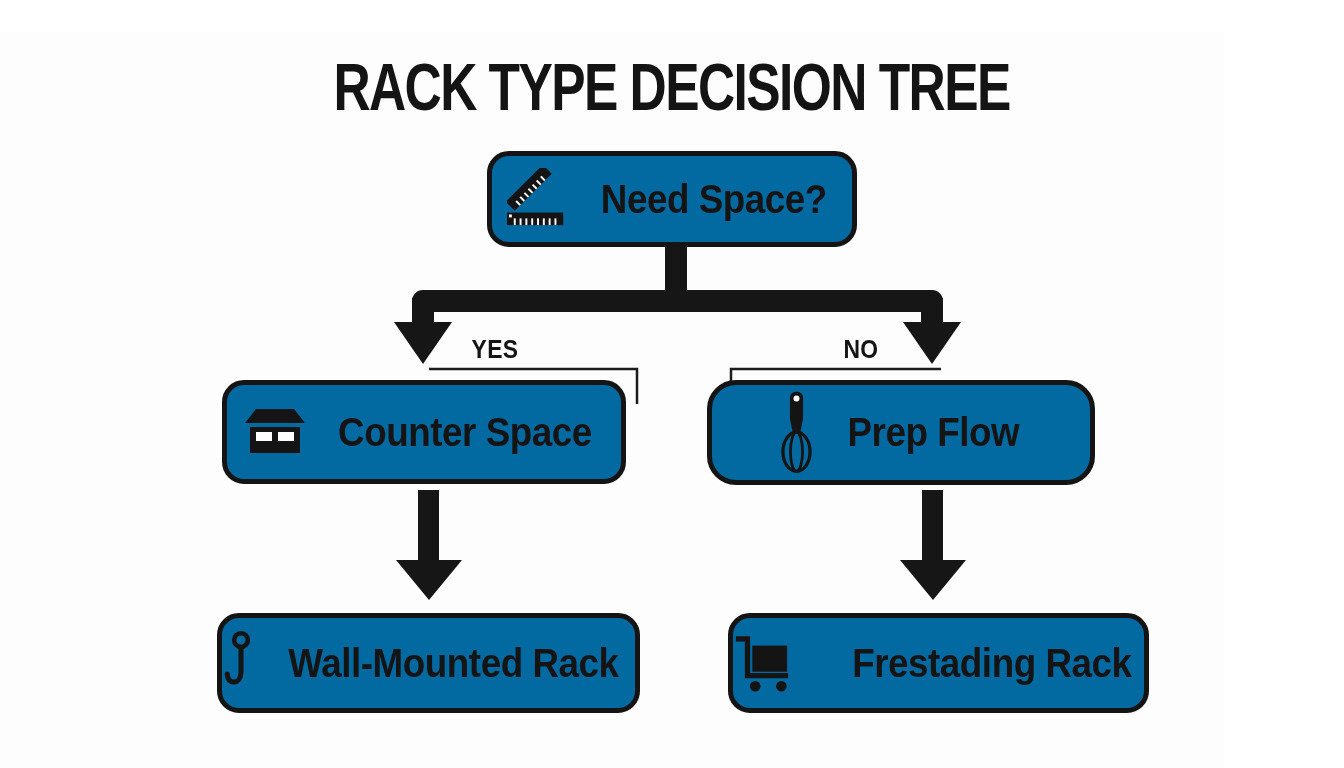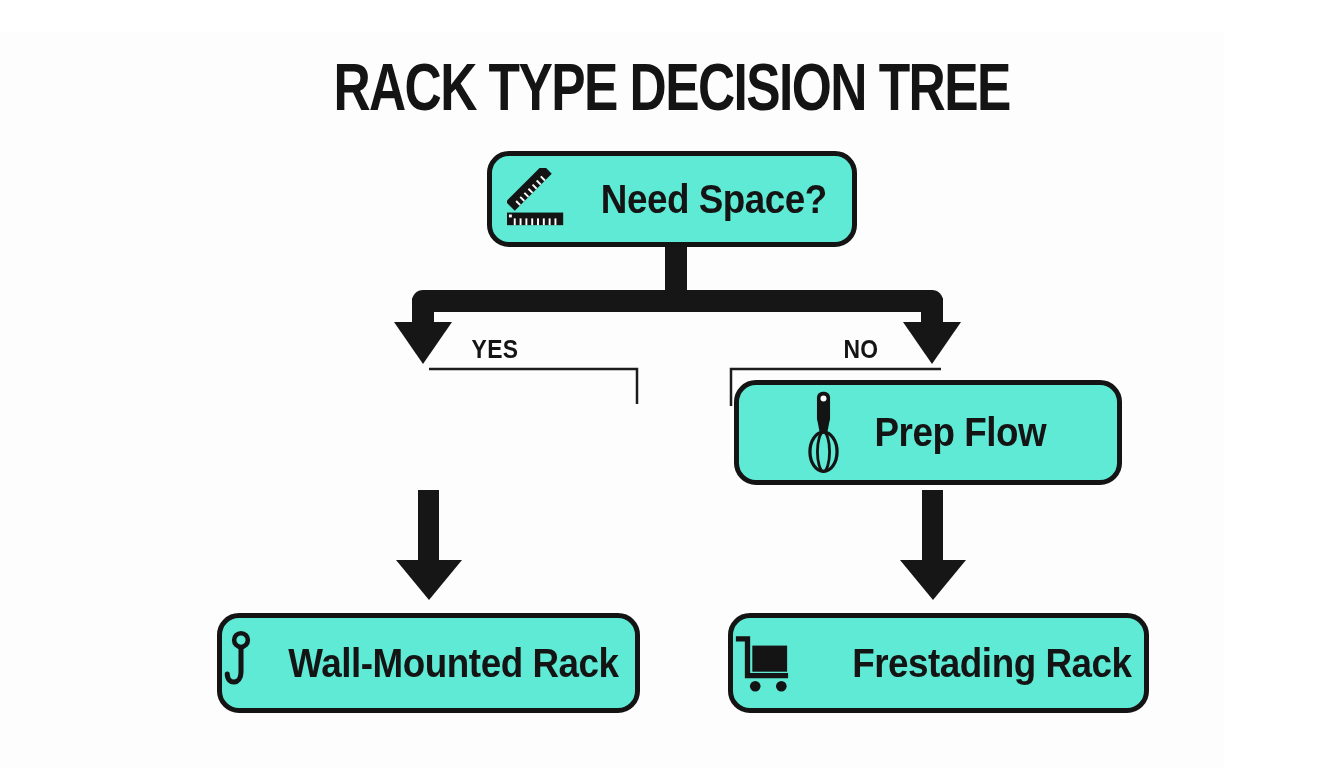--- a/index.html
+++ b/index.html
@@ -25,21 +25,21 @@
   .page-title .squeeze{
     display:inline-block;
     transform:scaleX(0.78);
     transform-origin:center;
   }
   .node{
     position:absolute;
     box-sizing:border-box;
     border:5px solid #141414;
     border-radius:22px;
-    background:#5eead4;
+    background:#0369a1;
     display:flex;
     align-items:center;
     justify-content:center;
     gap:22px;
   }
   .node .label{
     font-size:40px;
     font-weight:bold;
     letter-spacing:-0.5px;
     white-space:nowrap;
@@ -117,22 +117,33 @@
           <rect x="31" y="52" width="2" height="7"></rect>
           <rect x="37" y="52" width="2" height="7"></rect>
           <rect x="43" y="52" width="2" height="7"></rect>
           <rect x="49" y="52" width="2" height="7"></rect>
         </g>
       </svg>
     </span>
     <span class="label">Need Space?</span>
   </div>
 
+  <div class="node" style="left:222px;top:348px;width:404px;height:104px;">
+    <span class="icon">
+      <svg width="60" height="50" viewBox="0 0 60 50">
+        <polygon points="11,2 49,2 60,16 0,16" fill="#141414"></polygon>
+        <rect x="5" y="20" width="50" height="26" fill="#141414"></rect>
+        <rect x="11" y="25" width="16" height="9" fill="#fdfdfd"></rect>
+        <rect x="33" y="25" width="16" height="9" fill="#fdfdfd"></rect>
+      </svg>
+    </span>
+    <span class="label">Counter Space</span>
+  </div>
 
-  <div class="node" style="left:734px;top:348px;width:388px;height:105px;">
+  <div class="node" style="left:707px;top:348px;width:388px;height:105px;border-radius:29px;">
     <span class="icon">
       <svg width="43" height="86" viewBox="0 0 46 92">
         <rect x="16" y="2" width="14" height="34" rx="6" fill="#141414"></rect>
         <circle cx="23" cy="9" r="3.2" fill="#fdfdfd"></circle>
         <polygon points="16,30 30,30 27,46 19,46" fill="#141414"></polygon>
         <ellipse cx="23" cy="66" rx="14.5" ry="21" fill="none" stroke="#141414" stroke-width="3.5"></ellipse>
         <ellipse cx="23" cy="66" rx="6.5" ry="21" fill="none" stroke="#141414" stroke-width="3"></ellipse>
       </svg>
     </span>
     <span class="label">Prep Flow</span>

